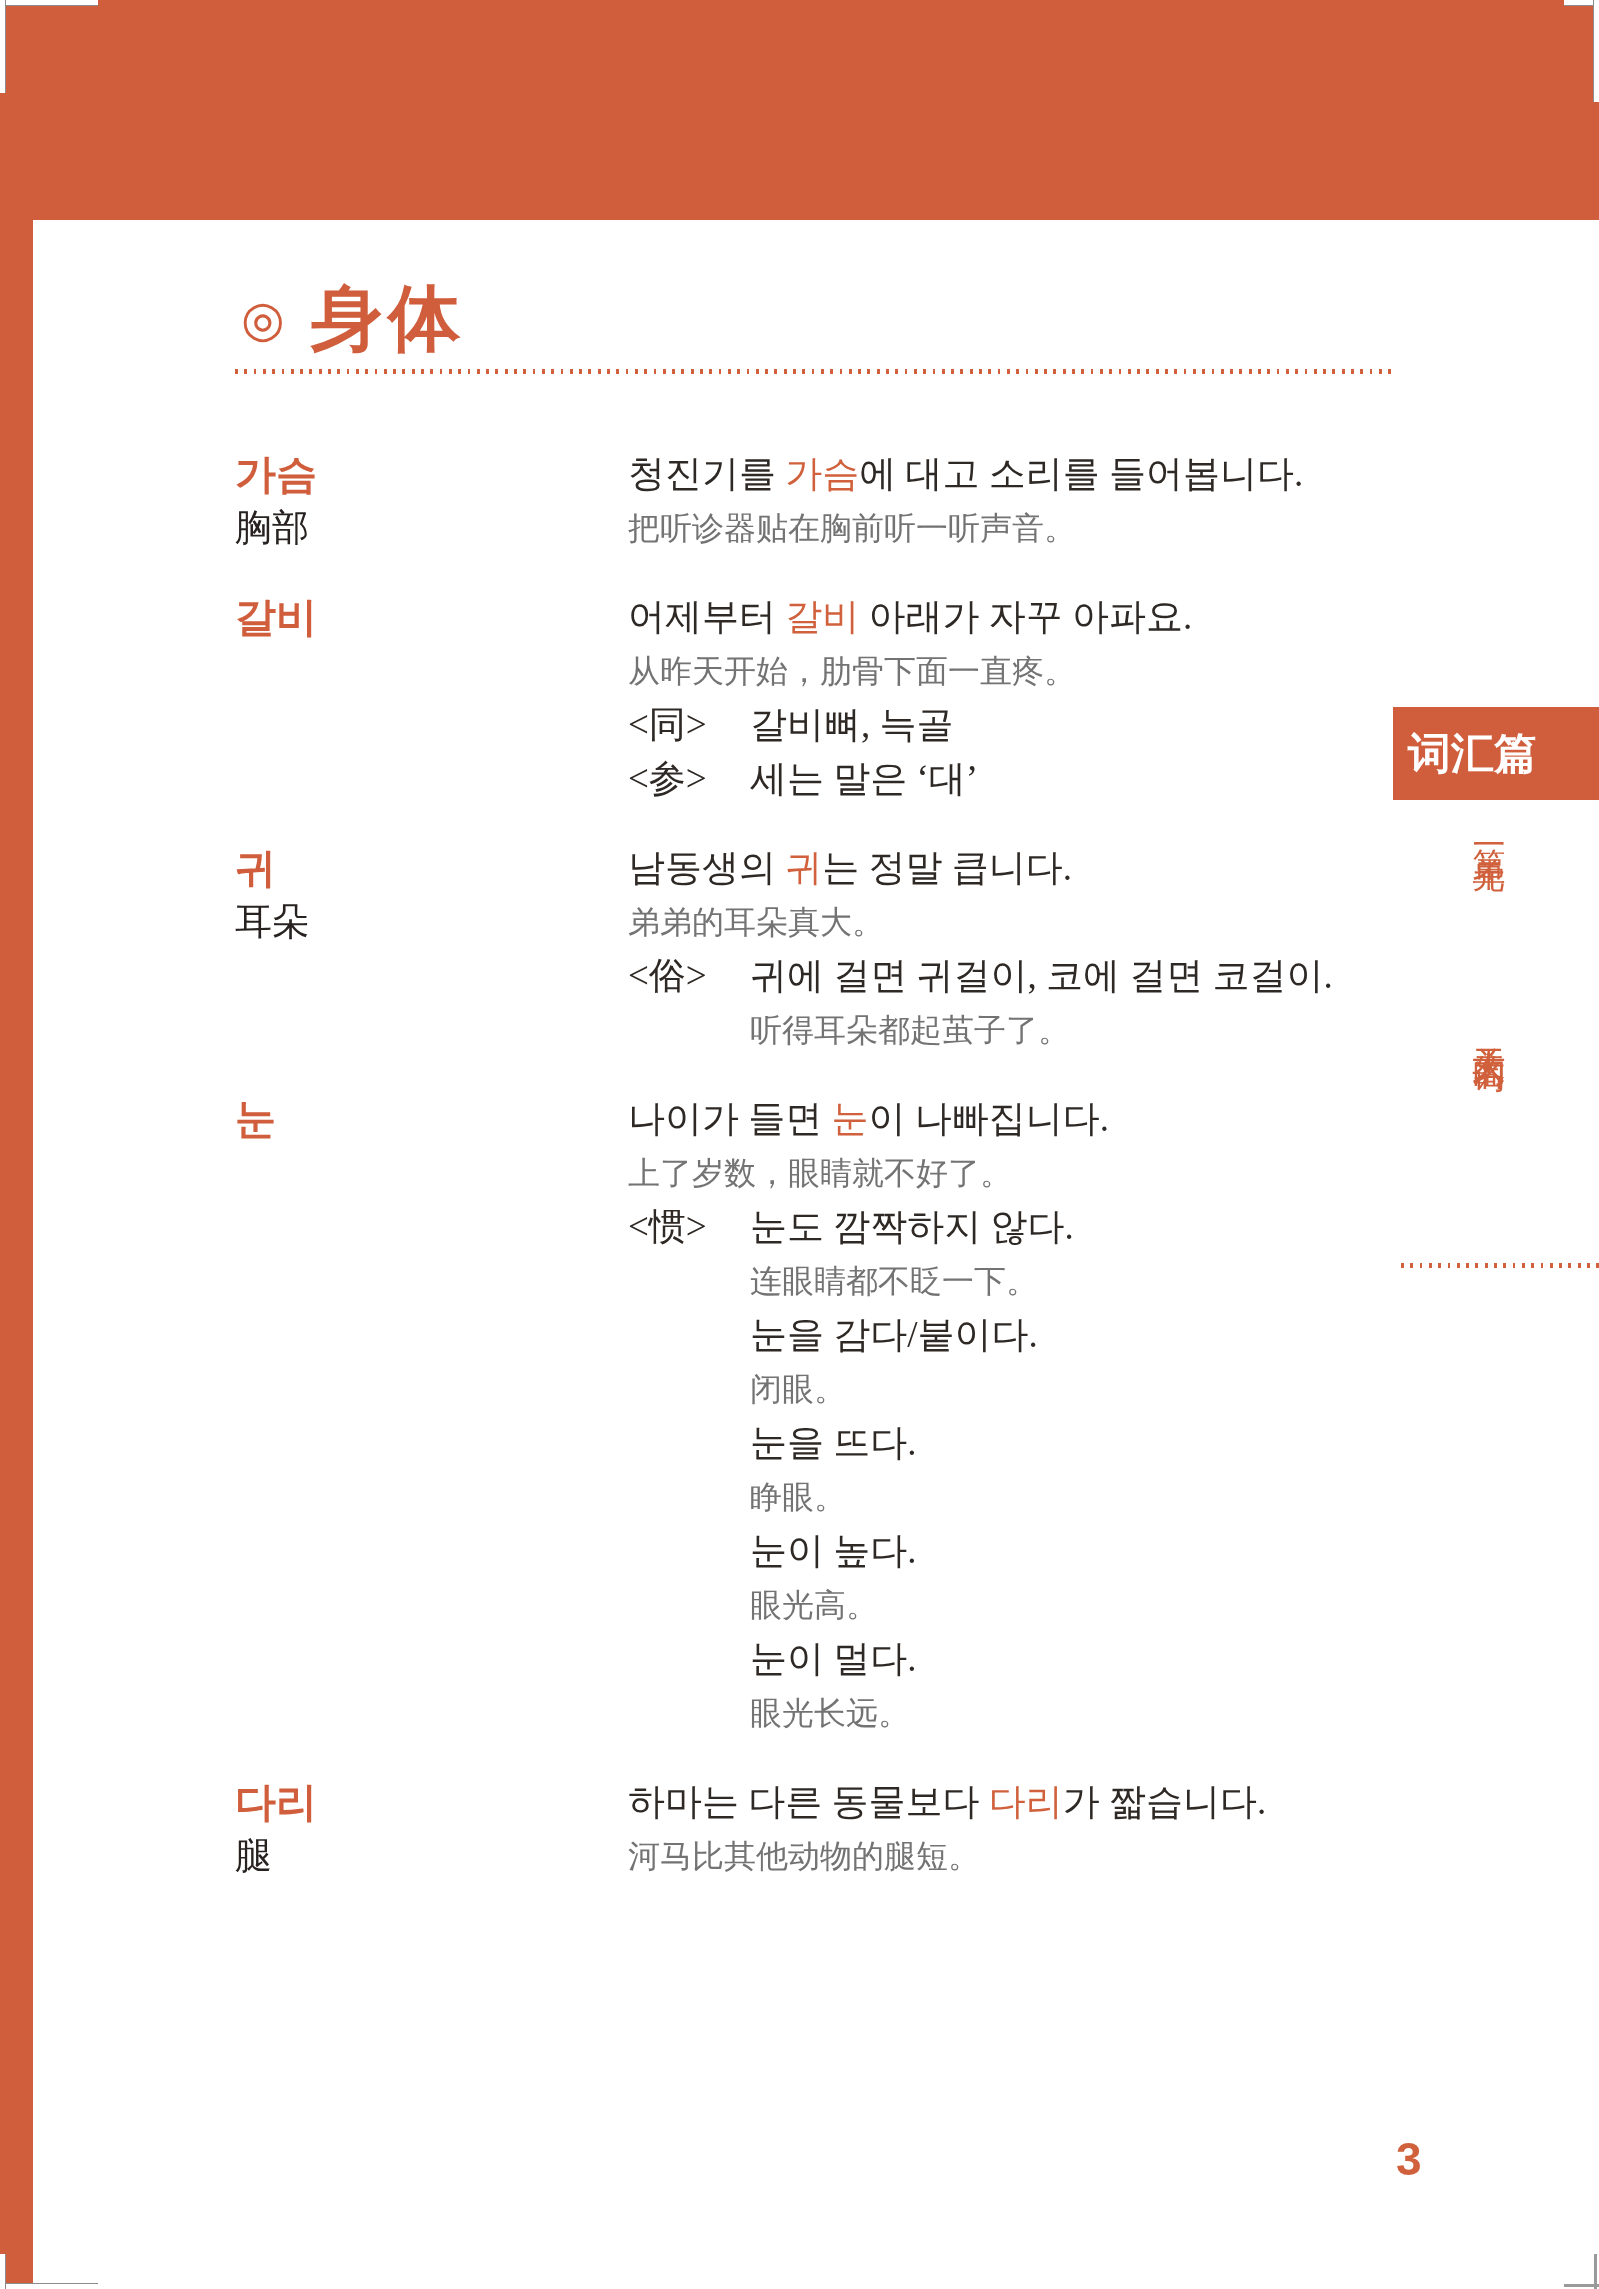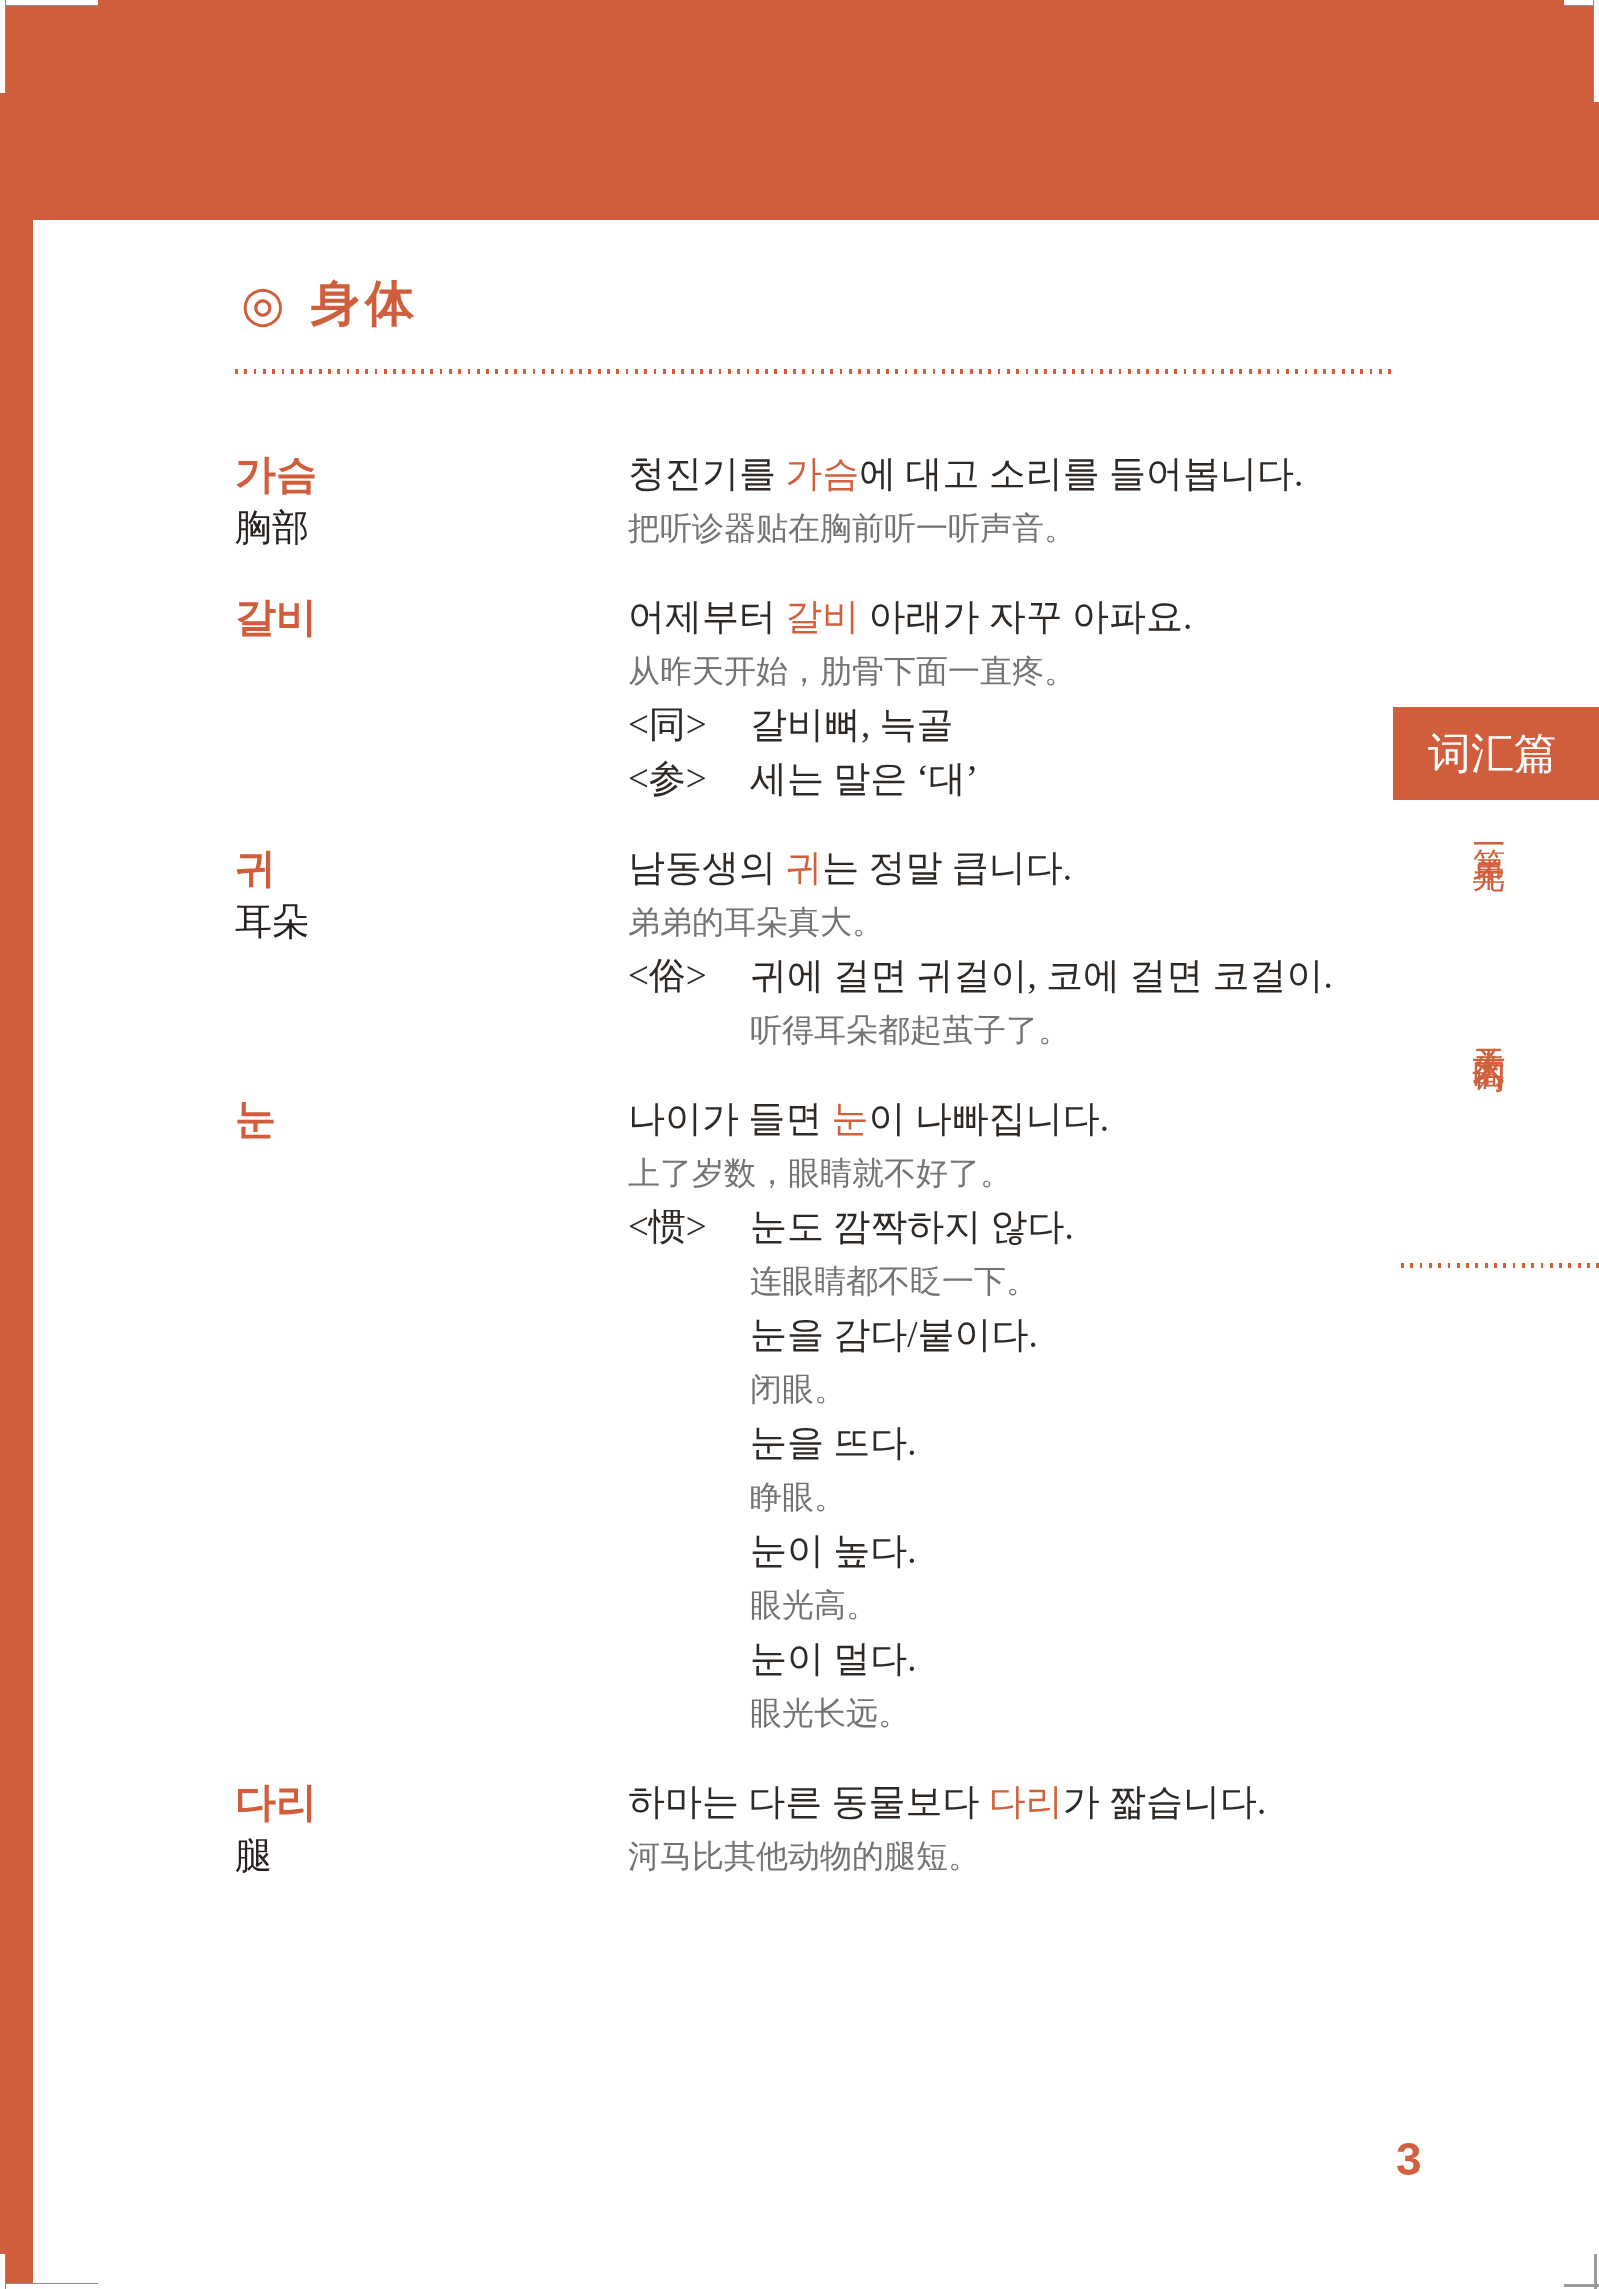--- a/index.html
+++ b/index.html
@@ -17,43 +17,43 @@
   .cm-tl-v{left:0;top:0;width:4.6px;height:93px;border-right:1.9px solid #8d8d8d;}
   .cm-tr-h{right:0;top:0;width:35px;height:4.6px;border-bottom:1.9px solid #8d8d8d;}
   .cm-tr-v{right:0;top:0;width:4.6px;height:102px;border-left:1.9px solid #8d8d8d;}
   .cm-bl-h{left:0;bottom:0;width:98px;height:4.6px;border-top:1.9px solid #8d8d8d;}
   .cm-bl-v{left:0;bottom:0;width:4.6px;height:35px;border-right:1.9px solid #8d8d8d;}
   .cm-br-h{right:0;bottom:1.9px;width:35px;height:2.8px;background:#9a9a9a;}
   .cm-br-v{right:1.9px;bottom:0;width:2.8px;height:35px;background:#9a9a9a;}
   
   .title-row{position:absolute;left:241px;top:271px;display:flex;align-items:center;gap:26px;color:#d05e3c;}
   .title-bullet{font-size:50px;line-height:1;font-family:"Liberation Sans",sans-serif;}
-  .title-text{font-size:49px;font-weight:600;letter-spacing:5.6px;margin:0;
+  .title-text{font-size:72px;font-weight:600;letter-spacing:5.6px;margin:0;
               font-family:"Liberation Sans",sans-serif;color:#d05e3c;}
   .title-rule{position:absolute;left:235px;top:369px;width:1156px;height:4.6px;
               background:repeating-linear-gradient(90deg,#d0613c 0 2.8px,transparent 2.8px 9.3px);}
   
   .entries{position:absolute;left:235px;top:447px;width:1164px;}
   .entry{display:flex;margin:0 0 35px 0;}
   .hw-cell{width:393px;flex:none;}
   .hw-kr{font-size:41px;font-weight:bold;color:#d05e3c;line-height:54px;
          font-family:"Liberation Sans",sans-serif;}
   .hw-cn{font-size:37px;font-weight:normal;color:#272220;line-height:54px;
          font-family:"Liberation Sans",sans-serif;}
   .lines-cell{flex:1;}
   .line{margin:0;line-height:54px;white-space:nowrap;}
   .line.kr{font-size:37px;color:#2e2925;}
   .line.cn{font-size:32px;color:#737373;}
   .line.indent{padding-left:122px;}
   .marker{display:inline-block;min-width:122px;color:#2e2925;}
   .accent{color:#d0613c;}
   
   .chapter-tab{position:absolute;left:1393px;top:707px;right:0;height:93px;background:#d05e3c;
-               color:#ffffff;display:flex;align-items:center;padding-left:35px;box-sizing:border-box;
-               font-size:43px;font-weight:normal;font-family:"Liberation Sans",sans-serif;}
+               color:#ffffff;display:flex;align-items:center;padding-left:15px;box-sizing:border-box;
+               font-size:43px;font-weight:bold;font-family:"Liberation Sans",sans-serif;}
   .vtext{position:absolute;writing-mode:vertical-rl;text-orientation:upright;
          color:#d0613c;font-family:"Liberation Sans",sans-serif;}
   .vtext-unit{left:1466px;top:822px;font-size:33px;letter-spacing:4.6px;}
   .vtext-topic{left:1466px;top:1020px;font-size:33px;letter-spacing:2.8px;}
   .side-rule{position:absolute;left:1401px;top:1263px;width:198px;height:4.6px;
              background:repeating-linear-gradient(90deg,#d0613c 0 2.8px,transparent 2.8px 9.3px);}
   
   .page-number{position:absolute;left:1396px;top:2132px;font-size:46px;font-weight:bold;
                color:#d0613c;font-family:"Liberation Sans",sans-serif;}
 </style>

